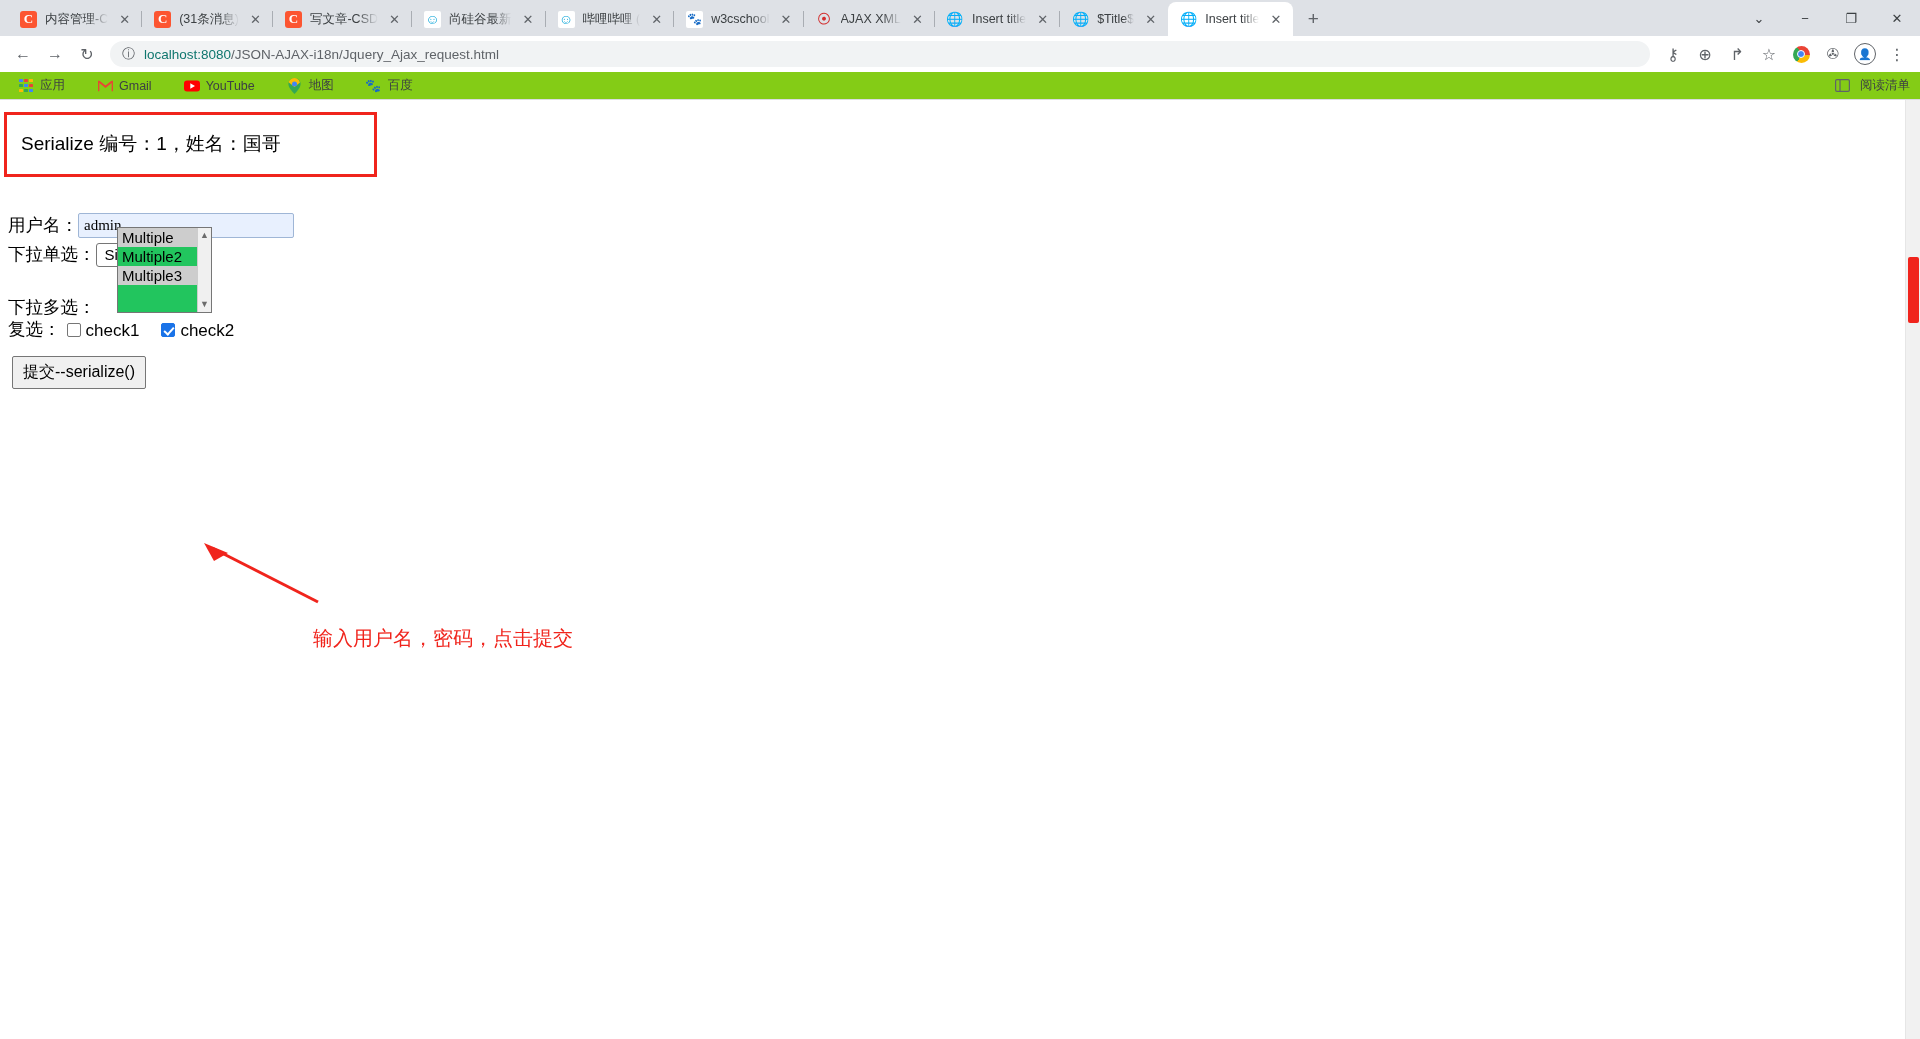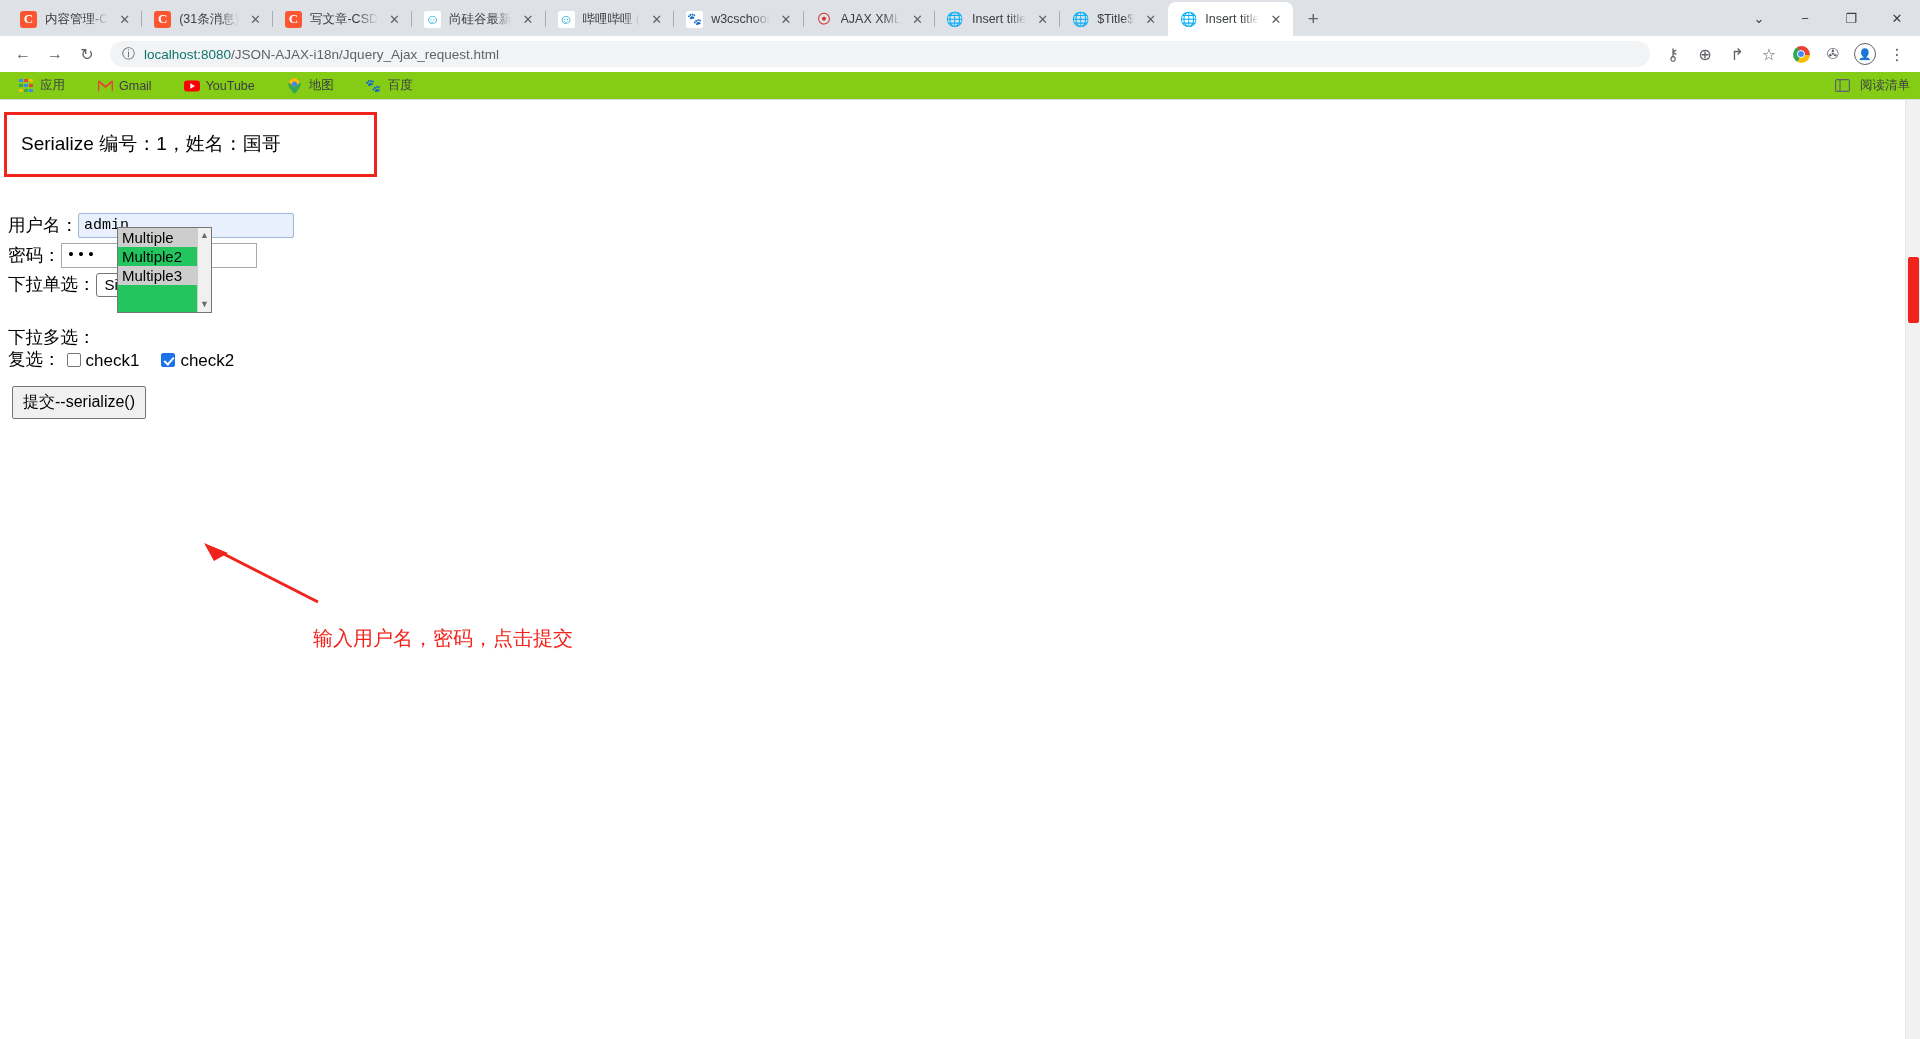--- a/index.html
+++ b/index.html
@@ -170,21 +170,21 @@
   }
   .form-area {
     margin: 36px 0 0 8px;
     font-size: 17.5px;
     color:#000;
     line-height: 1;
   }
   .frow { display:flex; align-items:center; margin-bottom: 5px; }
   .flabel { white-space:nowrap; }
   .ftext {
-    font-family:Liberation Mono, monospace;
+    font-family:Liberation Serif, serif;
     font-size: 15px;
     padding: 3px 5px;
     border: 1px solid #a9a9a9;
     background:#fff;
     outline:none;
     height: 25px;
   }
   .ftext.user { width:216px; background:#e8f0fe; border:1px solid #9fb6d6; border-radius:2px; }
   .ftext.pwd  { width:196px; letter-spacing:1px; }
 
@@ -433,24 +433,20 @@
       <span>Serialize 编号：1，姓名：国哥</span>
     </div>
 
     <div class="form-area">
 
       <div class="frow">
         <span class="flabel">用户名：</span>
         <input class="ftext user" type="text" value="admin" style="">
       </div>
 
-      <div class="frow">
-        <span class="flabel">密码：</span>
-        <input class="ftext pwd" type="text" value="•••" style="">
-      </div>
 
       <div class="frow">
         <span class="flabel">下拉单选：</span>
         <select class="sel-single">
           <option>Single</option>
         </select>
       </div>
 
       <div class="frow" style="margin-top:32px;">
         <span class="flabel">下拉多选：</span>

